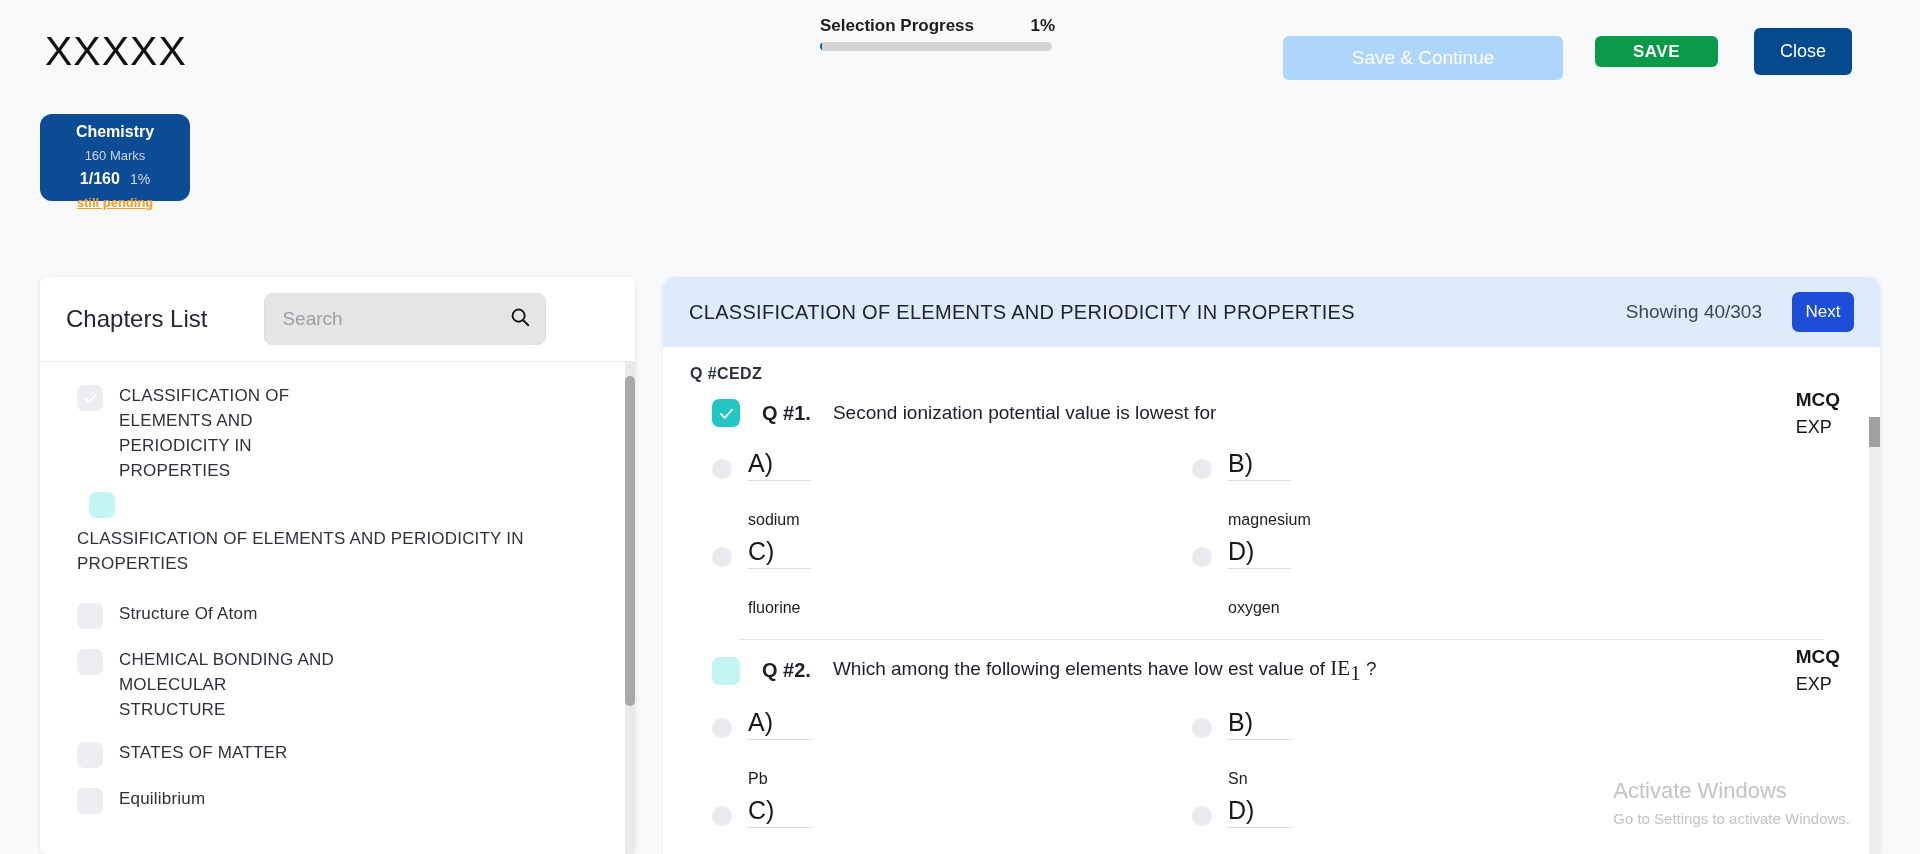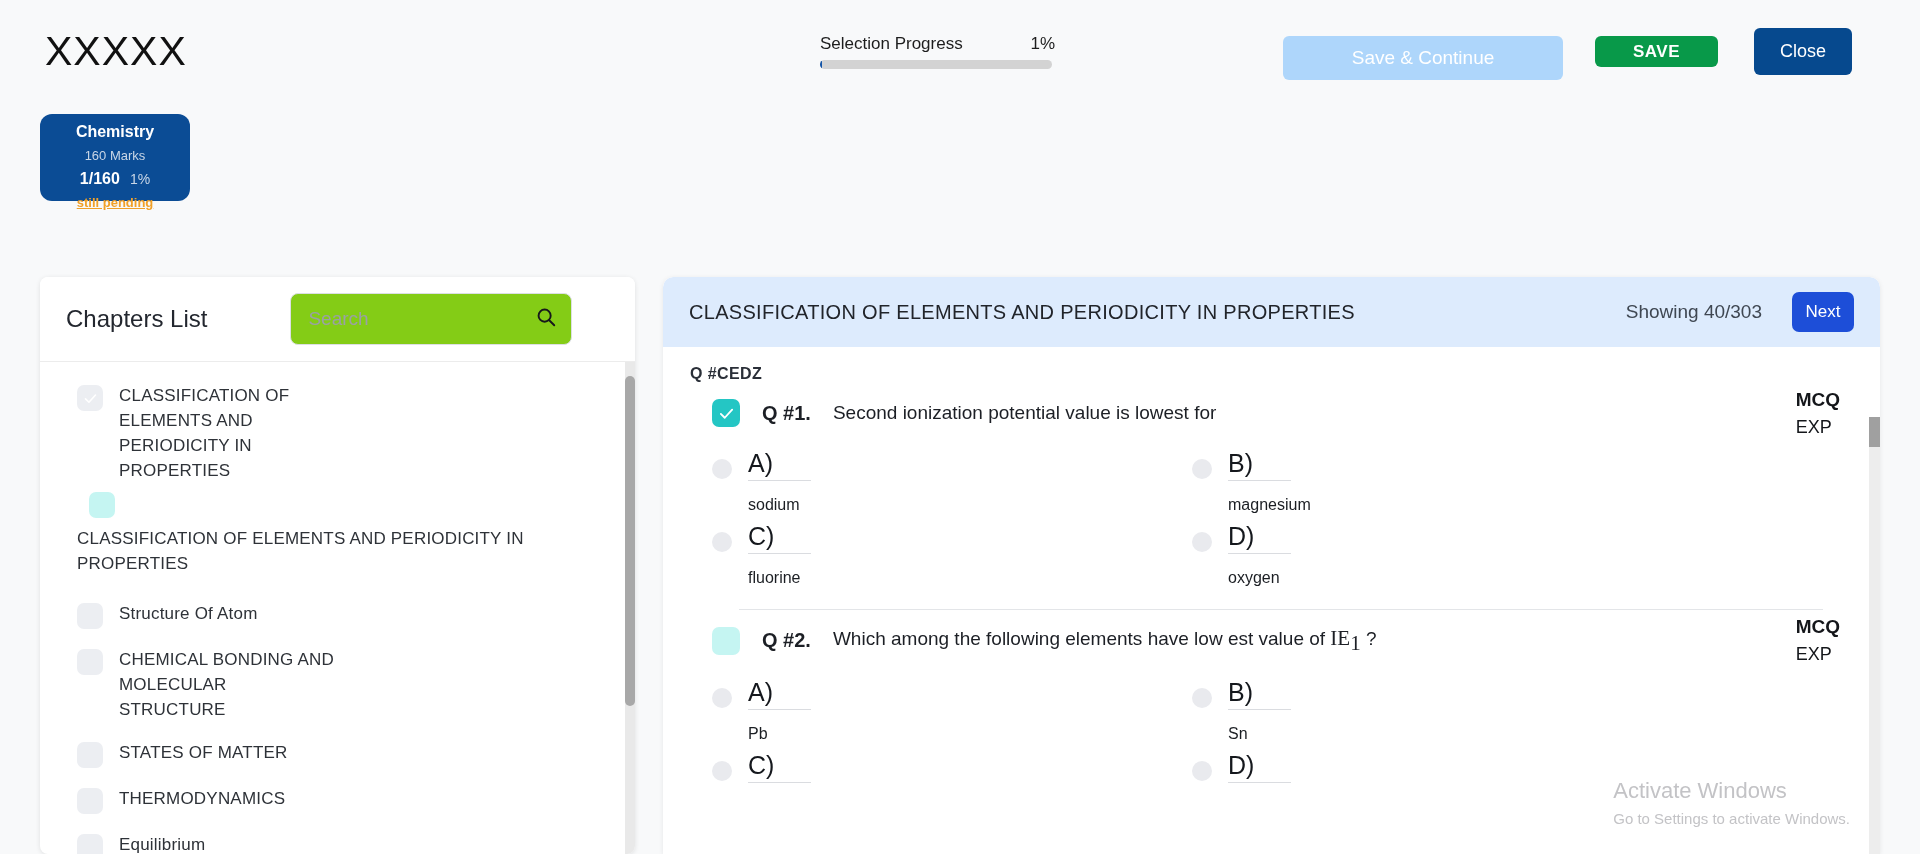--- a/index.html
+++ b/index.html
@@ -14,21 +14,21 @@
   .topbar {
     position: absolute; left: 0; top: 0; width: 1920px; height: 110px;
     background: #f8f9fa;
   }
   .brand {
     position: absolute; left: 45px; top: 28px;
     font-size: 41px; font-weight: 400; letter-spacing: 1px;
     color: #111; font-family: "Liberation Sans", sans-serif;
   }
 
-  .progress-wrap { position: absolute; left: 820px; top: 34px; width: 235px; }
+  .progress-wrap { position: absolute; left: 820px; top: 16px; width: 235px; font-weight: bold; }
   .progress-row { display: flex; justify-content: space-between; align-items: baseline; }
   .progress-label { font-size: 17px; color: #1d1d1d; font-family: "Liberation Sans", sans-serif; }
   .progress-pct { font-size: 17px; color: #1d1d1d; }
   .progress-track {
     margin-top: 6px; height: 9px; width: 232px; background: #d3d3d3;
     border-radius: 5px; position: relative; overflow: hidden;
   }
   .progress-fill {
     position: absolute; left: 0; top: 0; height: 9px; width: 1%;
     background: #1455a8; border-radius: 5px 0 0 5px;
@@ -73,23 +73,23 @@
     background: #ffffff; border-radius: 8px;
     box-shadow: 0 1px 5px rgba(0,0,0,0.10);
     overflow: hidden;
   }
   .chapters-head {
     height: 85px; display: flex; align-items: center; padding: 0 26px;
     border-bottom: 1px solid #ececec; background: #fff;
   }
   .chapters-title { font-size: 24px; color: #23272f; font-weight: 400; }
   .search-box {
-    margin-left: 83px; width: 282px; height: 52px;
+    margin-left: 57px; width: 282px; height: 52px;
     border: 1px solid #dcdfe3; border-radius: 8px;
-    display: flex; align-items: center; position: relative; background: #84cc16;
+    display: flex; align-items: center; position: relative; background: #e5e5e5;
   }
   .search-input {
     border: none; outline: none; background: transparent;
     font-size: 19px; color: #555; padding-left: 17px; width: 220px;
     font-family: "Liberation Sans", sans-serif;
   }
   .search-input::placeholder { color: #9aa0a6; }
   .search-icon { position: absolute; right: 14px; top: 12px; }
 
   .chapters-scroll {
@@ -174,21 +174,21 @@
   }
   .opt-radio {
     width: 20px; height: 20px; border-radius: 50%;
     background: #e9eaee; flex: 0 0 auto; margin-top: 10px;
   }
   .opt-content { display: flex; flex-direction: column; }
   .opt-letter {
     font-size: 25px; color: #15181d; line-height: 29px;
     border-bottom: 1px solid #dadce0; width: 63px; padding-bottom: 2px;
   }
-  .opt-value { font-size: 16px; color: #1b1e23; margin-top: 15px; }
+  .opt-value { font-size: 16px; color: #1b1e23; margin-top: 30px; }
 
   .q-divider { height: 1px; background: #e3e5e8; margin: 18px 30px 0 49px; }
 
   .watermark {
     position: absolute; right: 70px; bottom: 27px; text-align: left;
     pointer-events: none;
   }
   .wm-title { font-size: 22px; color: #c3c3c6; font-weight: 400; }
   .wm-sub { font-size: 15px; color: #c3c3c6; margin-top: 6px; }
 
@@ -272,24 +272,20 @@
     <div class="chapter-item">
       <span class="cb"></span>
       <span class="chapter-label" style="max-width:215px">CHEMICAL BONDING AND MOLECULAR STRUCTURE</span>
     </div>
 
     <div class="chapter-item">
       <span class="cb"></span>
       <span class="chapter-label">STATES OF MATTER</span>
     </div>
 
-    <div class="chapter-item">
-      <span class="cb"></span>
-      <span class="chapter-label">THERMODYNAMICS</span>
-    </div>
 
     <div class="chapter-item">
       <span class="cb"></span>
       <span class="chapter-label">Equilibrium</span>
     </div>
 
     <div class="panel-scrollbar">
       <div class="thumb" style="top:14px;height:330px"></div>
     </div>
   </div>

